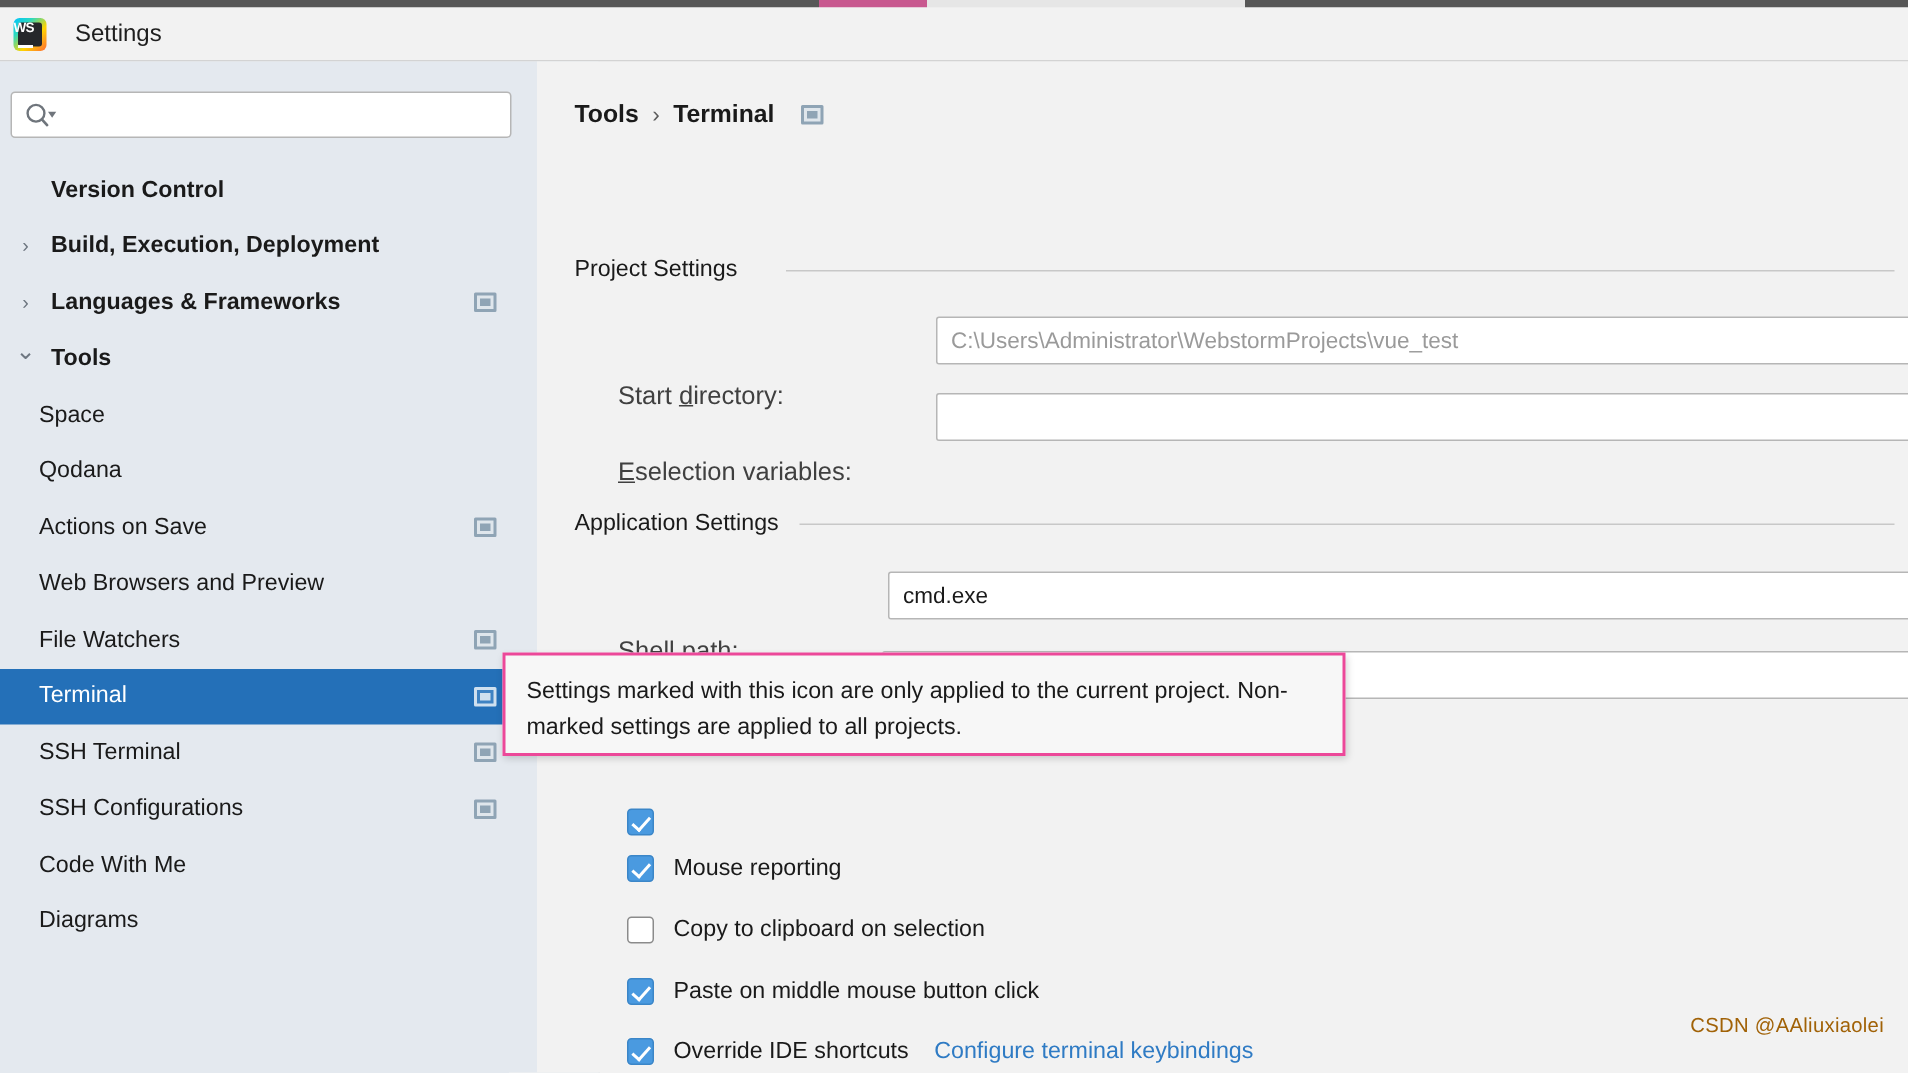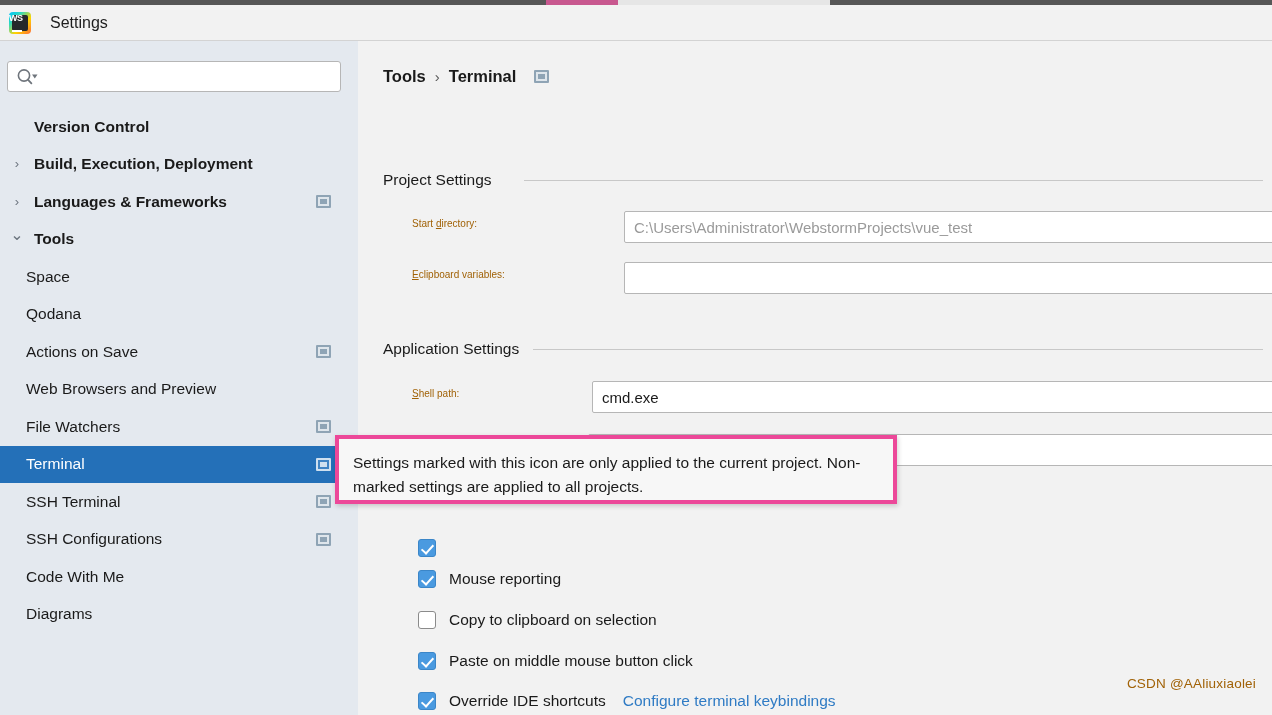--- a/index.html
+++ b/index.html
@@ -260,23 +260,24 @@
   }
   .section-head .rule {
     flex: 1;
     height: 1px;
     background: #c8c8c8;
     margin-left: 14px;
   }
 
   .field-label {
     position: absolute;
-    font-size: 10px;
-    color: #a16207;
+    font-size: 17px;
+    color: #404040;
     white-space: nowrap;
+    margin-top: 36px;
   }
   .field-label u { text-decoration: underline; }
 
   .textbox {
     position: absolute;
     background: #ffffff;
     border: 1px solid #b6b6b6;
     box-sizing: border-box;
     border-radius: 2px;
     font-family: "Liberation Sans", sans-serif;
@@ -286,21 +287,21 @@
     outline: none;
   }
   .textbox.placeholderish { color: #9a9a9a; }
 
   
   .tooltip {
     position: absolute;
     left: 335px; top: 435px;
     width: 562px; height: 69px;
     background: #f7f7f7;
-    border: 4px solid #ec4899;
+    border: 2px solid #ec4899;
     box-sizing: border-box;
     box-shadow: 1px 2px 5px rgba(0,0,0,0.18);
     padding: 12px 14px;
     font-size: 15.5px;
     line-height: 1.55;
     color: #1a1a1a;
     z-index: 40;
   }
 
   
@@ -456,21 +457,21 @@
     <span>Project Settings</span>
     <span class="rule"></span>
   </div>
 
   <div class="field-label" style="left:54px; top:177px;">
     <span>Start </span><u>d</u><span>irectory:</span>
   </div>
   <input class="textbox placeholderish" style="left: 266px; top: 170px; width: 660px; height: 32px;" value="C:\Users\Administrator\WebstormProjects\vue_test">
 
   <div class="field-label" style="left:54px; top:228px;">
-    <u>E</u><span>clipboard variables:</span>
+    <u>E</u><span>selection variables:</span>
   </div>
   <input class="textbox" style="left: 266px; top: 221px; width: 660px; height: 32px;" value="">
 
   <div class="section-head" style="top:299px;">
     <span>Application Settings</span>
     <span class="rule"></span>
   </div>
 
   <div class="field-label" style="left:54px; top:347px;">
     <u>S</u><span>hell path:</span>

